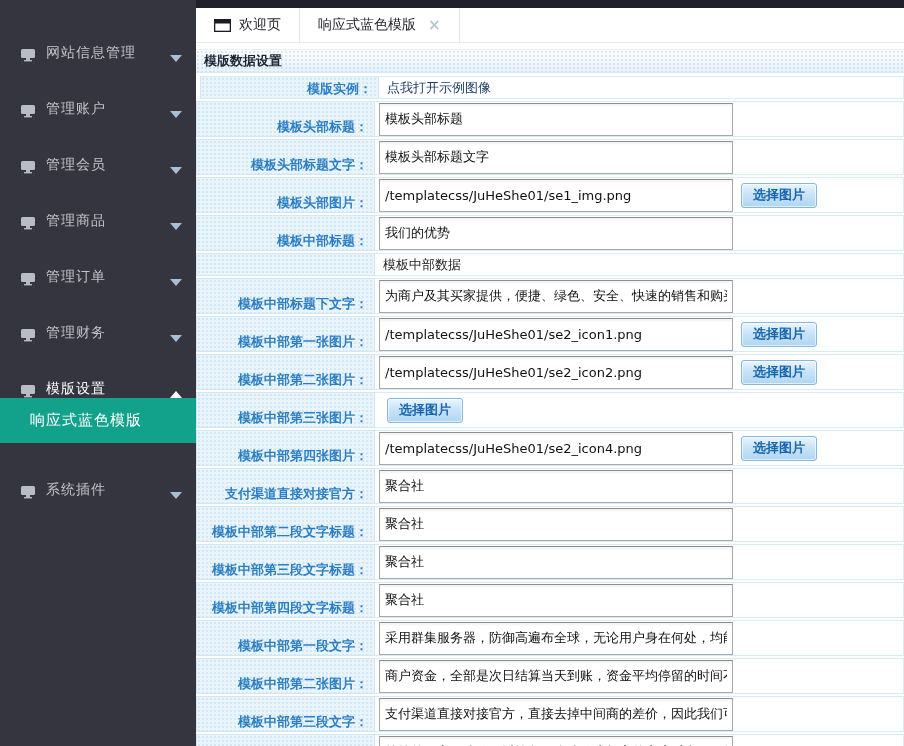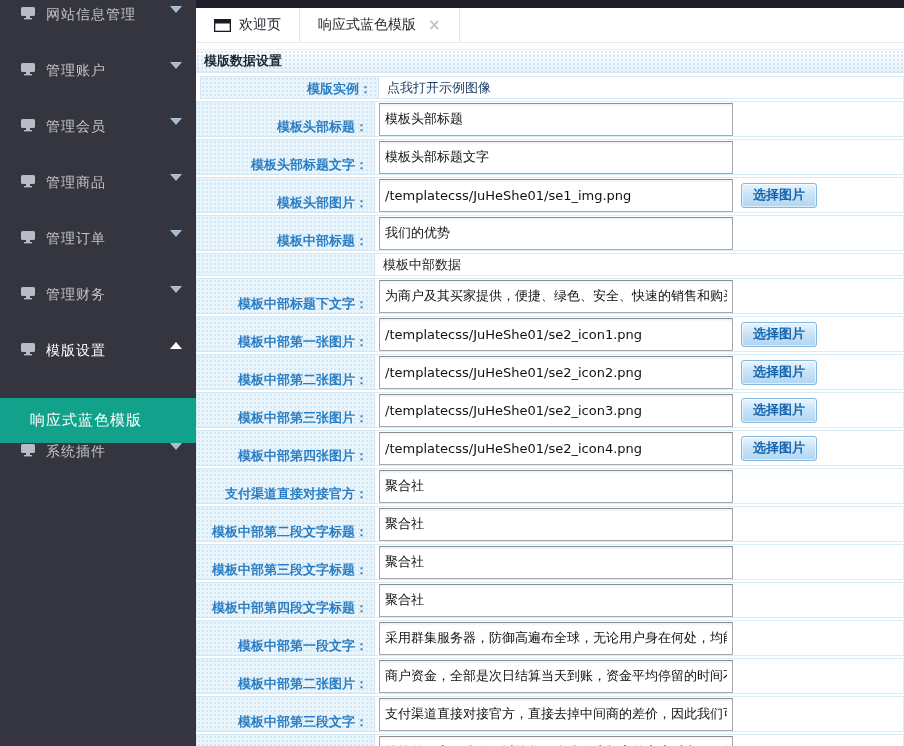--- a/index.html
+++ b/index.html
@@ -2,21 +2,21 @@
 <html><head>
 <meta charset="utf-8">
 <style>
   * { margin:0; padding:0; box-sizing:border-box; }
   html,body { width:904px; height:746px; overflow:hidden;
     font-family:"DejaVu Sans","Liberation Sans",sans-serif; background:#fff; }
   .app { display:flex; width:904px; height:746px; }
 
   
   .sidebar { width:196px; min-width:196px; background:#35353f; height:746px; padding-top:6px; }
-  .side-item { height:56px; display:flex; align-items:flex-start; padding:0 14px 0 20px;
+  .side-item { height:56px; display:flex; align-items:flex-end; padding:0 14px 0 20px;
     color:#c2c2c8; font-size:14px; cursor:pointer; position:relative; }
   .side-item .lbl { flex:1; margin-left:10px; letter-spacing:1px; }
   .side-item.active { color:#ffffff; }
   .side-icon { width:16px; height:14px; display:inline-flex; align-items:center; }
   .side-icon svg { display:block; }
   .caret { width:0; height:0; border-left:6px solid transparent; border-right:6px solid transparent; }
   .caret.down { border-top:7px solid #a9bdd4; }
   .caret.up { border-bottom:7px solid #ffffff; }
   .sub-item { height:45px; background:#12a28c; color:#ffffff; font-size:15px;
     display:flex; align-items:center; padding-left:30px; letter-spacing:1px; cursor:pointer; }
@@ -249,21 +249,20 @@
           <div class="cell-value">
             <input type="text" class="txt" value="/templatecss/JuHeShe01/se2_icon2.png" style="">
             <button class="pick-btn">选择图片</button>
           </div>
         </div>
         <div class="row image">
           <div class="cell-label">
             <span>模板中部第三张图片：</span>
           </div>
           <div class="cell-value">
-            <input type="text" class="txt" value="/templatecss/JuHeShe01/se2_icon3.png" style="">
             <button class="pick-btn">选择图片</button>
           </div>
         </div>
         <div class="row image">
           <div class="cell-label">
             <span>模板中部第四张图片：</span>
           </div>
           <div class="cell-value">
             <input type="text" class="txt" value="/templatecss/JuHeShe01/se2_icon4.png" style="">
             <button class="pick-btn">选择图片</button>

